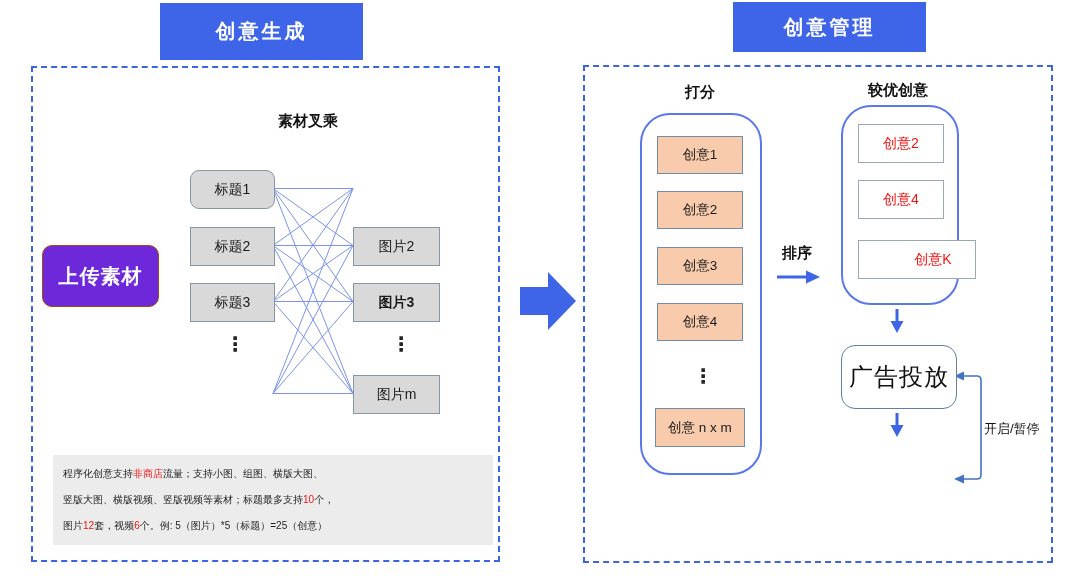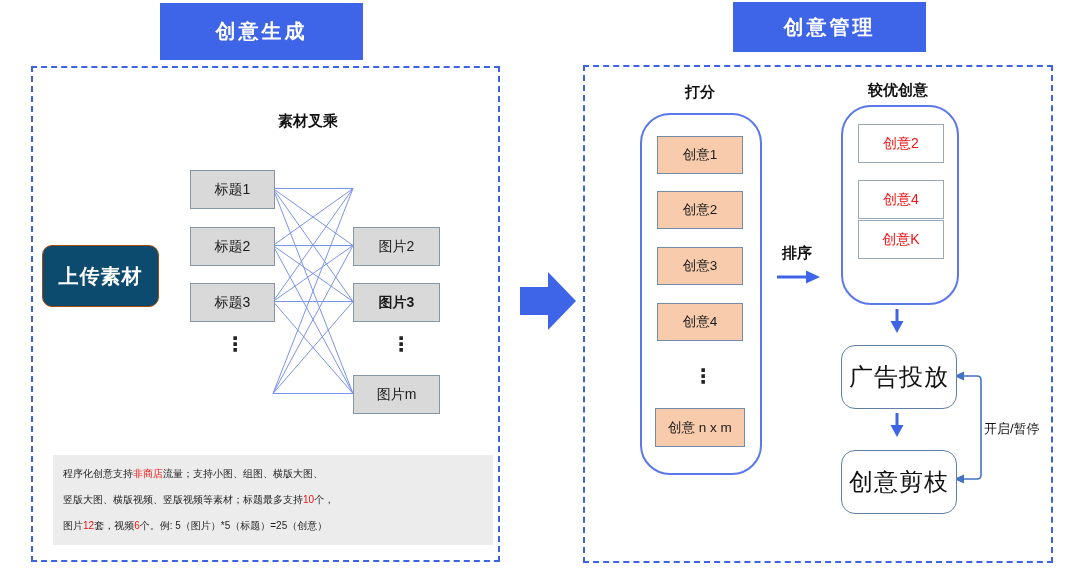--- a/index.html
+++ b/index.html
@@ -31,21 +31,21 @@
     background:#d9d9d9;border:1.5px solid #8796a6;z-index:2;
     display:flex;align-items:center;justify-content:center;
     font-size:14px;color:#1a1a1a;white-space:nowrap;
   }
 
   
   .vdots{font-size:20px;font-weight:bold;color:#222;z-index:2;line-height:1;}
 
   
   .upload-btn{
-    background:#0c4a6e;border:1px solid #a64a0c;border-radius:10px;
+    background:#6d28d9;border:1px solid #a64a0c;border-radius:10px;
     color:#ffffff;font-weight:bold;font-size:20px;letter-spacing:1px;
     display:flex;align-items:center;justify-content:center;z-index:2;
   }
 
   
   .note-box{
     background:#ececec;z-index:2;padding:6px 10px;
     font-size:10px;line-height:26px;color:#1f1f1f;
   }
   .note-line{white-space:nowrap;}
@@ -128,21 +128,21 @@
       <polygon points="954,479 964,474.5 964,483.5" fill="#4472c4"></polygon>
     </g>
   </svg>
 
   <div class="abs section-header" style="left:160px;top:3px;width:203px;height:57px;">创意生成</div>
 
   <div class="abs panel" style="left:31px;top:66px;width:465px;height:492px;"></div>
 
   <div class="abs small-label" style="left:258px;top:112px;width:100px;text-align:center;">素材叉乘</div>
 
-  <div class="abs gray-box" style="left:190px;top:170px;width:83px;height:37px;">标题1</div>
+  <div class="abs gray-box" style="left:190px;top:170px;width:83px;height:37px;border-radius:9px;">标题1</div>
   <div class="abs gray-box" style="left:190px;top:227px;width:83px;height:37px;">标题2</div>
   <div class="abs gray-box" style="left:190px;top:283px;width:83px;height:37px;">标题3</div>
   <div class="abs vdots" style="left:225px;top:334px;">⋮</div>
 
   <div class="abs gray-box" style="left:353px;top:227px;width:85px;height:37px;">图片2</div>
   <div class="abs gray-box" style="left:353px;top:283px;width:85px;height:37px;font-weight:bold;">图片3</div>
   <div class="abs vdots" style="left:391px;top:334px;">⋮</div>
   <div class="abs gray-box" style="left:353px;top:375px;width:85px;height:37px;">图片m</div>
 
   <div class="abs upload-btn" style="left:42px;top:245px;width:115px;height:60px;">上传素材</div>
@@ -169,20 +169,19 @@
   <div class="abs peach-box" style="left:655px;top:408px;width:88px;height:37px;">创意 n x m</div>
 
   <div class="abs small-label" style="left:782px;top:244px;">排序</div>
 
   <div class="abs small-label" style="left:853px;top:81px;width:90px;text-align:center;">较优创意</div>
 
   <div class="abs round-container" style="left:841px;top:105px;width:114px;height:196px;"></div>
 
   <div class="abs white-box red" style="left:858px;top:124px;width:84px;height:37px;">创意2</div>
   <div class="abs white-box red" style="left:858px;top:180px;width:84px;height:37px;">创意4</div>
-  <div class="abs white-box red" style="left:858px;top:220px;width:84px;height:37px;">创意K</div>
+  <div class="abs white-box red" style="left:858px;top:240px;width:84px;height:37px;padding-left:32px;">创意K</div>
 
   <div class="abs flow-box" style="left:841px;top:345px;width:114px;height:62px;">广告投放</div>
-  <div class="abs flow-box" style="left:841px;top:450px;width:114px;height:62px;">创意剪枝</div>
 
   <div class="abs toggle-label" style="left:984px;top:420px;">开启/暂停</div>
 
 </div>
 
 </body></html>

